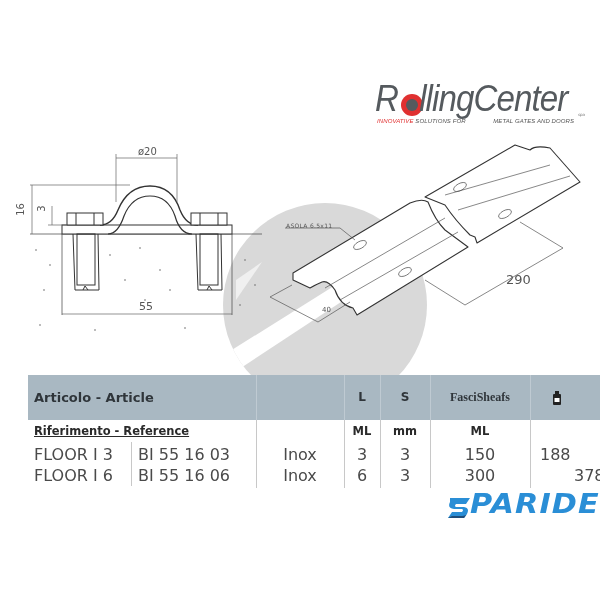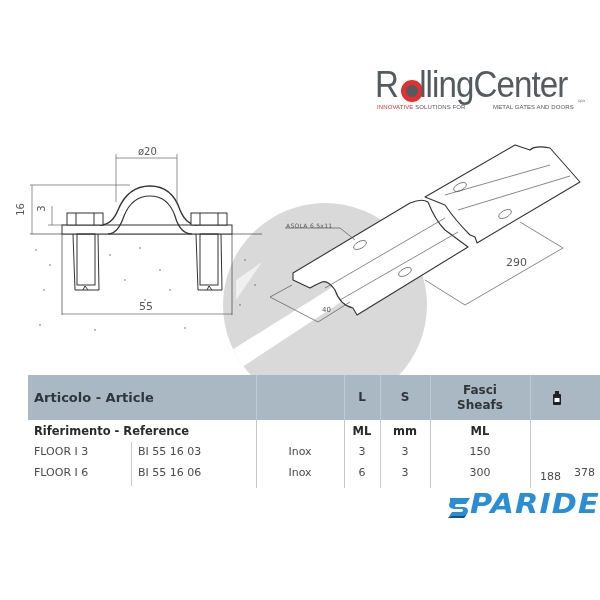--- a/index.html
+++ b/index.html
@@ -1,33 +1,33 @@
 <!DOCTYPE html>
 <html><head>
 <meta charset="utf-8">
 <style>
   html, body { margin:0; padding:0; }
   body { width:600px; height:600px; background:#ffffff; position:relative; overflow:hidden; font-family:"DejaVu Sans", sans-serif; }
   .abs { position:absolute; }
   
   .wm { position:absolute; left:0; top:0; width:600px; height:600px; }
   
-  .logo { position:absolute; left:375px; top:68px; width:222px; height:48px; }
+  .logo { position:absolute; left:375px; top:82px; width:222px; height:48px;font-style:italic; }
   .logo-text { position:absolute; left:0; top:-4px; font-family:"Liberation Sans", sans-serif; font-size:36px; letter-spacing:-1px; color:#555a5e; font-weight:normal; white-space:nowrap; transform:scaleX(0.92); transform-origin:left; }
   .logo-tag { position:absolute; left:2px; top:36px; font-size:6px; color:#555; white-space:nowrap; font-family:"Liberation Sans", sans-serif; letter-spacing:0.1px; }
   .logo-tag .red { color:#e03030; }
   .logo-spa { position:absolute; left:203px; top:30px; font-size:4px; color:#777; }
   
   .tbl { position:absolute; left:28px; top:375px; width:556px; }
   .thead { position:absolute; left:0; top:0; width:556px; height:45px; background:#a9b8c2;padding-left:36px; }
   .th { position:absolute; top:0; height:45px; display:flex; align-items:center; justify-content:center; text-align:center; font-family:"DejaVu Sans", sans-serif; font-weight:bold; font-size:12px; color:#2f353a; line-height:15px; }
   .th.left { justify-content:flex-start; font-size:13px; padding-left:6px; }
   .vline { position:absolute; width:1px; background:#c8c8c8; }
   .hdr-sep { position:absolute; top:0; width:1px; height:45px; background:#bfcad2; }
-  .cell { position:absolute; font-family:"DejaVu Sans", sans-serif; font-size:11px; color:#4a4a4a; white-space:nowrap; }
+  .cell { position:absolute; font-family:"DejaVu Sans", sans-serif; font-size:16px; color:#4a4a4a; white-space:nowrap; }
   .cell.b { font-weight:bold; color:#2a2a2a; font-size:11.5px; }
   .center { text-align:center; }
   
   .paride { position:absolute; left:444px; top:490px; width:160px; height:34px; }
   .paride-text { position:absolute; left:26px; top:-2px; font-family:"DejaVu Sans", sans-serif; font-weight:bold; font-size:27px; color:#2a8ed6; letter-spacing:1px; font-style:italic; transform:scaleX(1.12); transform-origin:left; }
 </style>
 </head>
 <body>
 
 <svg class="wm" viewBox="0 0 600 600" xmlns="http://www.w3.org/2000/svg">
@@ -148,65 +148,65 @@
     <line x1="88" y1="182" x2="120" y2="162"></line>
     <line x1="195" y1="140" x2="235" y2="165"></line>
     <line x1="235" y1="165" x2="333" y2="108"></line>
     <line x1="290" y1="82" x2="333" y2="108"></line>
     <line x1="55" y1="88" x2="110" y2="88"></line>
     <line x1="110" y1="88" x2="125" y2="100"></line>
   </g>
 </svg>
 <div class="cell" style="left:286px;top:222px;font-size:6px;color:#555;letter-spacing:0.3px;">ASOLA 6.5x11</div>
 <div class="cell" style="left:287px;top:306px;font-size:7px;color:#555;margin-left:35px;">40</div>
-<div class="cell" style="left:506px;top:256px;font-size:11px;color:#555;">290</div>
+<div class="cell" style="left:506px;top:272px;font-size:13px;color:#555;">290</div>
 
 <div class="tbl">
   <div class="thead">
     <div class="th left" style="left:0;width:222px;">Articolo - Article</div>
     <div class="hdr-sep" style="left:228px;"></div>
     <div class="hdr-sep" style="left:316px;"></div>
     <div class="th" style="left:316px;width:36px;">L</div>
     <div class="hdr-sep" style="left:352px;"></div>
     <div class="th" style="left:352px;width:50px;">S</div>
     <div class="hdr-sep" style="left:402px;"></div>
-    <div class="th" style="left:402px;width:100px;flex-direction:column;">
+    <div class="th" style="left:402px;width:100px;flex-direction:row;font-family:Liberation Serif, serif;">
       <span>Fasci</span>
       <span>Sheafs</span>
     </div>
     <div class="hdr-sep" style="left:502px;"></div>
     <div class="th" style="left:502px;width:54px;">
       <svg width="10" height="14" viewBox="0 0 10 14">
         <rect x="3" y="0" width="4" height="3" fill="#222"></rect>
         <rect x="1" y="3" width="8" height="11" rx="1" fill="#222"></rect>
         <rect x="2.5" y="7" width="5" height="4" fill="#fff"></rect>
       </svg>
     </div>
   </div>
 
   <div class="vline" style="left:228px;top:45px;height:68px;"></div>
   <div class="vline" style="left:316px;top:45px;height:68px;"></div>
   <div class="vline" style="left:352px;top:45px;height:68px;"></div>
   <div class="vline" style="left:402px;top:45px;height:68px;"></div>
   <div class="vline" style="left:502px;top:45px;height:68px;"></div>
   <div class="vline" style="left:103px;top:67px;height:44px;"></div>
 
-  <div class="cell b" style="left:6px;top:49px;">Riferimento - Reference</div>
+  <div class="cell b" style="left:6px;top:49px;text-decoration:underline;">Riferimento - Reference</div>
   <div class="cell b center" style="left:316px;top:49px;width:36px;">ML</div>
   <div class="cell b center" style="left:352px;top:49px;width:50px;">mm</div>
   <div class="cell b center" style="left:402px;top:49px;width:100px;">ML</div>
 
   <div>
     <div class="cell" style="left:6px;top:70px;">FLOOR I 3</div>
     <div class="cell" style="left:110px;top:70px;">BI 55 16 03</div>
     <div class="cell center" style="left:228px;top:70px;width:88px;">Inox</div>
     <div class="cell center" style="left:316px;top:70px;width:36px;">3</div>
     <div class="cell center" style="left:352px;top:70px;width:50px;">3</div>
     <div class="cell center" style="left:402px;top:70px;width:100px;">150</div>
-    <div class="cell" style="left:512px;top:70px;margin-top:25px;">188</div>
+    <div class="cell" style="left:512px;top:70px;">188</div>
   </div>
 
   <div>
     <div class="cell" style="left:6px;top:91px;">FLOOR I 6</div>
     <div class="cell" style="left:110px;top:91px;">BI 55 16 06</div>
     <div class="cell center" style="left:228px;top:91px;width:88px;">Inox</div>
     <div class="cell center" style="left:316px;top:91px;width:36px;">6</div>
     <div class="cell center" style="left:352px;top:91px;width:50px;">3</div>
     <div class="cell center" style="left:402px;top:91px;width:100px;">300</div>
     <div class="cell" style="left:512px;top:91px;margin-left:34px;">378</div>

